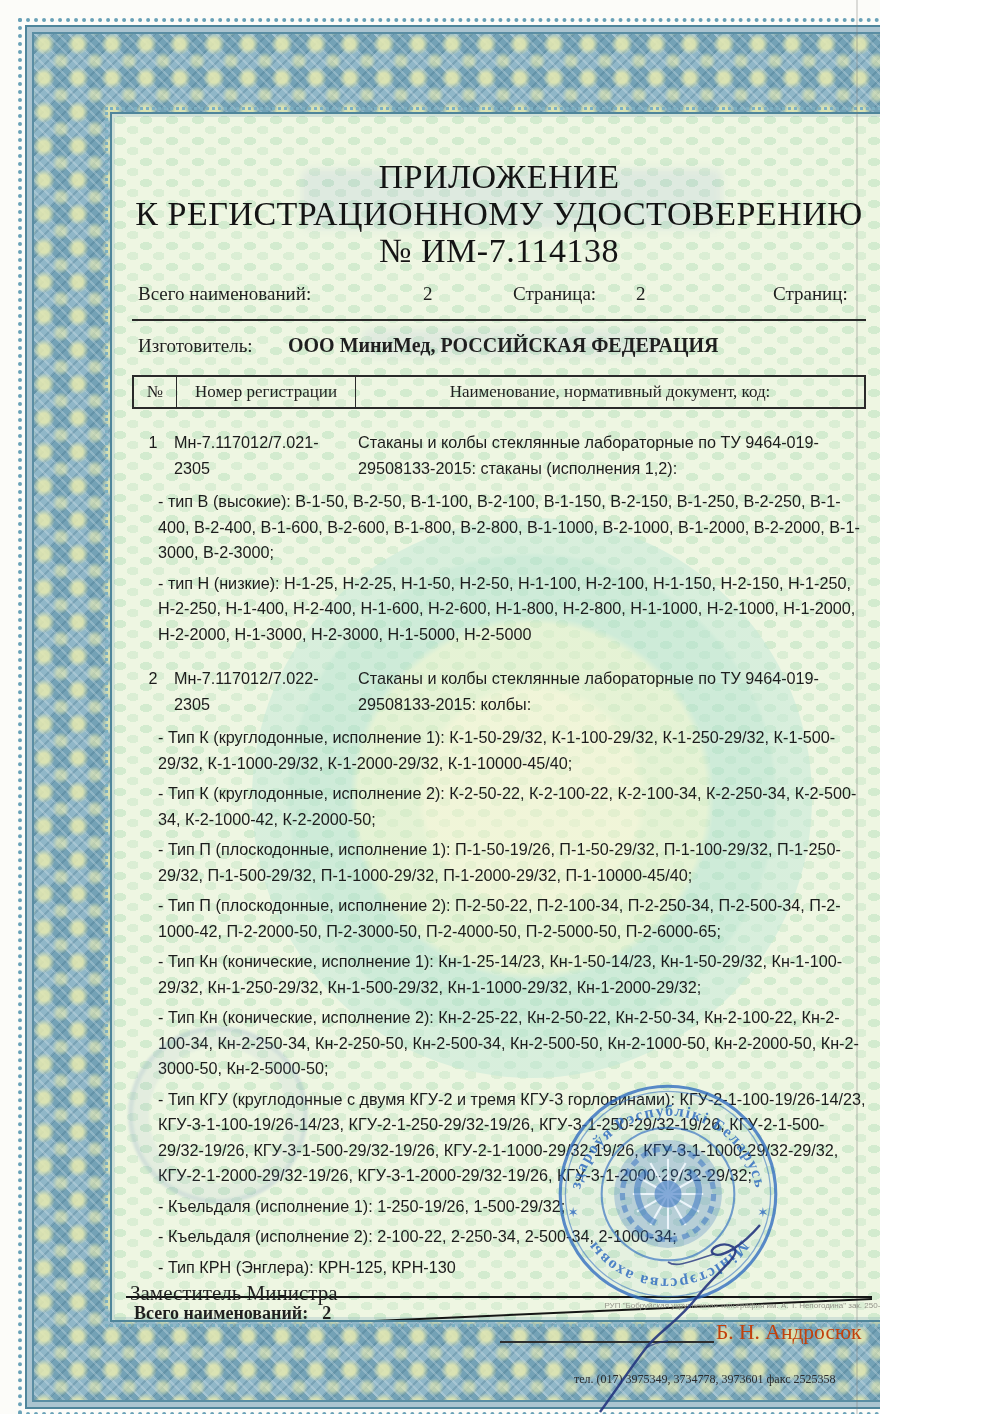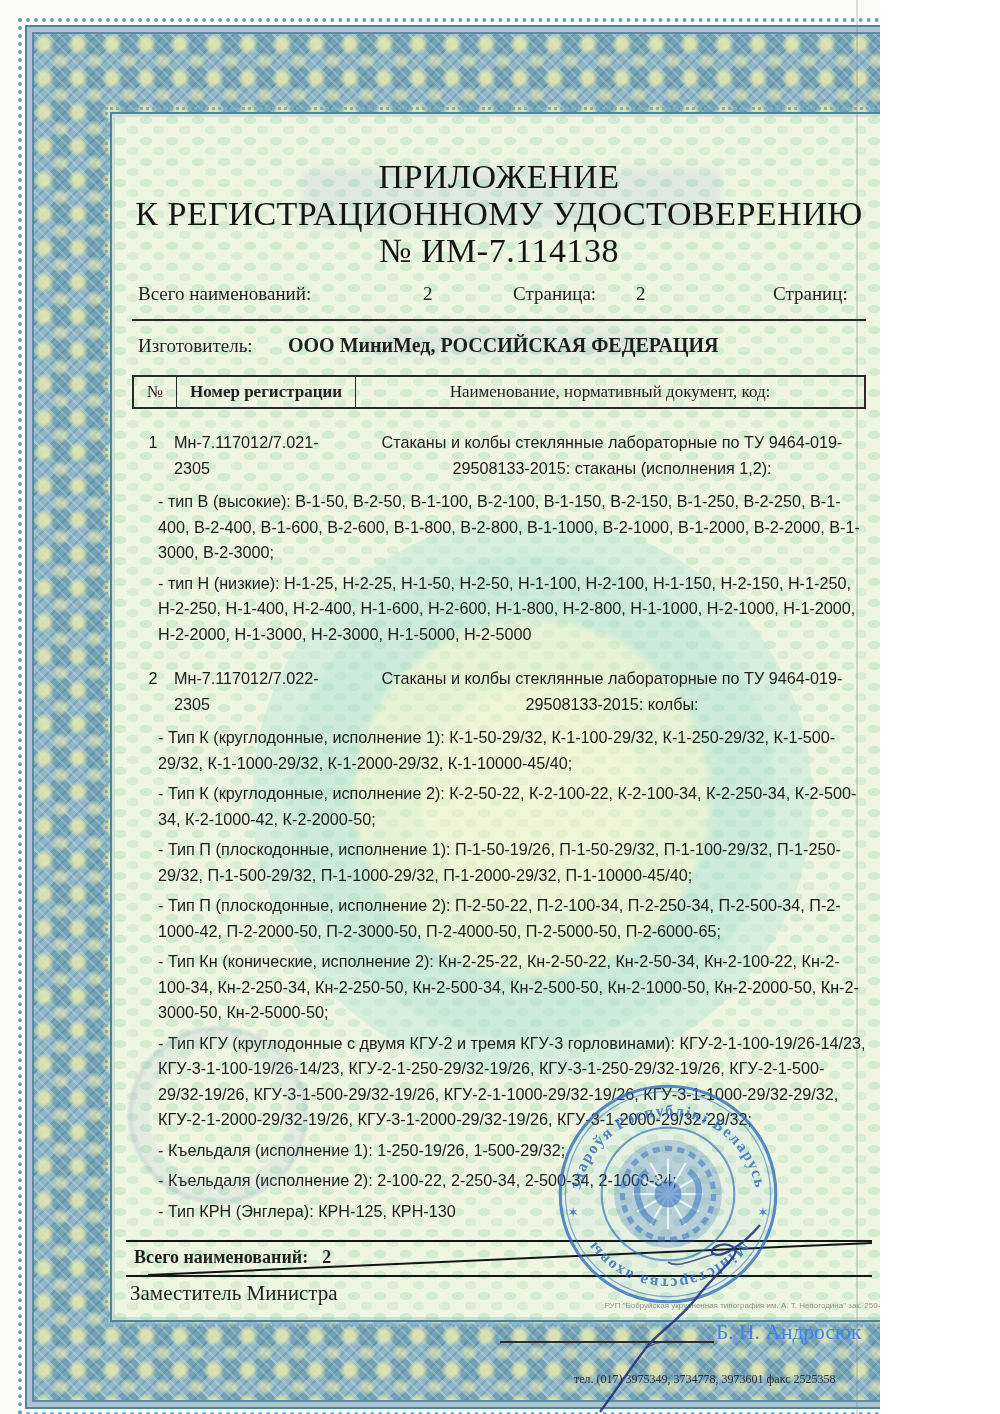--- a/index.html
+++ b/index.html
@@ -59,46 +59,46 @@
   .m-pages-v{padding-left:30px;}
 
   .manufacturer{display:flex;align-items:baseline;margin-top:13px;padding:0 6px;font-size:19px;}
   .manufacturer .label{flex:0 0 150px;}
   .manufacturer .value{font-weight:bold;font-size:20px;}
 
   
   .table-head{display:flex;margin-top:18px;border:2px solid #2a2a2a;height:30px;align-items:center;
               font-size:17px;}
   .th-num{flex:0 0 42px;text-align:center;border-right:1.5px solid #2a2a2a;align-self:stretch;display:flex;align-items:center;justify-content:center;}
-  .th-reg{flex:0 0 178px;text-align:center;border-right:1.5px solid #2a2a2a;align-self:stretch;display:flex;align-items:center;justify-content:center;font-weight:bold;}
+  .th-reg{flex:0 0 178px;text-align:center;border-right:1.5px solid #2a2a2a;align-self:stretch;display:flex;align-items:center;justify-content:center;}
   .th-name{flex:1;text-align:center;}
 
   
   .rows{font-family:"Liberation Sans", sans-serif;font-size:16.2px;line-height:25.5px;color:#1c1c1c;}
   .row-head{display:flex;margin-top:21px;}
   .rh-num{flex:0 0 42px;text-align:center;}
   .rh-reg{flex:0 0 178px;text-align:left;}
-  .rh-desc{flex:1;padding-left:6px;text-align:center;}
+  .rh-desc{flex:1;padding-left:6px;}
   .row-head.second{margin-top:19px;}
   .detail{margin:5px 0 0 0;padding-left:26px;}
   .detail.first{margin-top:8px;}
 
   
   .strike{position:relative;margin-top:15px;height:40px;}
   .strike svg{position:absolute;left:-6px;top:0;}
   .strike-label{position:absolute;left:2px;top:8px;font-family:Liberation Serif, serif;
                 font-weight:bold;font-size:18px;}
   .strike-label .gap{display:inline-block;width:14px;}
 
   
   .position-title{position:absolute;left:130px;top:1281px;font-size:21px;z-index:6;text-align:center;}
   .print-info{position:absolute;left:590px;top:1301px;width:322px;text-align:right;font-size:8px;
               color:#94948a;z-index:6;font-family:"Liberation Sans", sans-serif;}
   .sig-line{position:absolute;left:500px;top:1341px;width:214px;border-top:2px solid #2e2e2e;z-index:7;}
-  .sign-name{position:absolute;left:716px;top:1320px;font-size:21.5px;color:#3b82f6;z-index:7;}
+  .sign-name{position:absolute;left:716px;top:1320px;font-size:21.5px;color:#c2410c;z-index:7;}
   .contacts{position:absolute;left:574px;top:1372px;font-size:12px;color:#2b2b2b;z-index:7;}
 
   .ghost-stamp{position:absolute;left:128px;top:1026px;width:170px;height:168px;border-radius:50%;
                border:5px solid rgba(100,140,185,.20);box-shadow:inset 0 0 0 16px rgba(100,140,185,.08);
                filter:blur(1px);z-index:3;}
   .stamp{position:absolute;left:554px;top:1080px;width:228px;height:228px;z-index:5;opacity:.92;}
   .signature-overlay{position:absolute;left:0;top:0;width:1000px;height:1414px;z-index:8;pointer-events:none;}
 </style>
 </head>
 <body>
@@ -149,20 +149,21 @@
 
         <div class="row-head second">
           <span class="rh-num">2</span>
           <span class="rh-reg">Мн-7.117012/7.022-2305</span>
           <span class="rh-desc">Стаканы и колбы стеклянные лабораторные по ТУ 9464-019-29508133-2015: колбы:</span>
         </div>
         <p class="detail first">- Тип К (круглодонные, исполнение 1): К-1-50-29/32, К-1-100-29/32, К-1-250-29/32, К-1-500-29/32, К-1-1000-29/32, К-1-2000-29/32, К-1-10000-45/40;</p>
         <p class="detail">- Тип К (круглодонные, исполнение 2): К-2-50-22, К-2-100-22, К-2-100-34, К-2-250-34, К-2-500-34, К-2-1000-42, К-2-2000-50;</p>
         <p class="detail">- Тип П (плоскодонные, исполнение 1): П-1-50-19/26, П-1-50-29/32, П-1-100-29/32, П-1-250-29/32, П-1-500-29/32, П-1-1000-29/32, П-1-2000-29/32, П-1-10000-45/40;</p>
         <p class="detail">- Тип П (плоскодонные, исполнение 2): П-2-50-22, П-2-100-34, П-2-250-34, П-2-500-34, П-2-1000-42, П-2-2000-50, П-2-3000-50, П-2-4000-50, П-2-5000-50, П-2-6000-65;</p>
+        <p class="detail">- Тип Кн (конические, исполнение 1): Кн-1-25-14/23, Кн-1-50-14/23, Кн-1-50-29/32, Кн-1-100-29/32, Кн-1-250-29/32, Кн-1-500-29/32, Кн-1-1000-29/32, Кн-1-2000-29/32;</p>
         <p class="detail">- Тип Кн (конические, исполнение 2): Кн-2-25-22, Кн-2-50-22, Кн-2-50-34, Кн-2-100-22, Кн-2-100-34, Кн-2-250-34, Кн-2-250-50, Кн-2-500-34, Кн-2-500-50, Кн-2-1000-50, Кн-2-2000-50, Кн-2-3000-50, Кн-2-5000-50;</p>
         <p class="detail">- Тип КГУ (круглодонные с двумя КГУ-2 и тремя КГУ-3 горловинами): КГУ-2-1-100-19/26-14/23, КГУ-3-1-100-19/26-14/23, КГУ-2-1-250-29/32-19/26, КГУ-3-1-250-29/32-19/26, КГУ-2-1-500-29/32-19/26, КГУ-3-1-500-29/32-19/26, КГУ-2-1-1000-29/32-19/26, КГУ-3-1-1000-29/32-29/32, КГУ-2-1-2000-29/32-19/26, КГУ-3-1-2000-29/32-19/26, КГУ-3-1-2000-29/32-29/32;</p>
         <p class="detail">- Къельдаля (исполнение 1): 1-250-19/26, 1-500-29/32;</p>
         <p class="detail">- Къельдаля (исполнение 2): 2-100-22, 2-250-34, 2-500-34, 2-1000-34;</p>
         <p class="detail">- Тип КРН (Энглера): КРН-125, КРН-130</p>
       </div>
 
       <div class="strike">
         <svg width="746" height="40" viewBox="0 0 746 40">
           <line x1="0" y1="2" x2="746" y2="2" stroke="#151515" stroke-width="2.2"></line>

